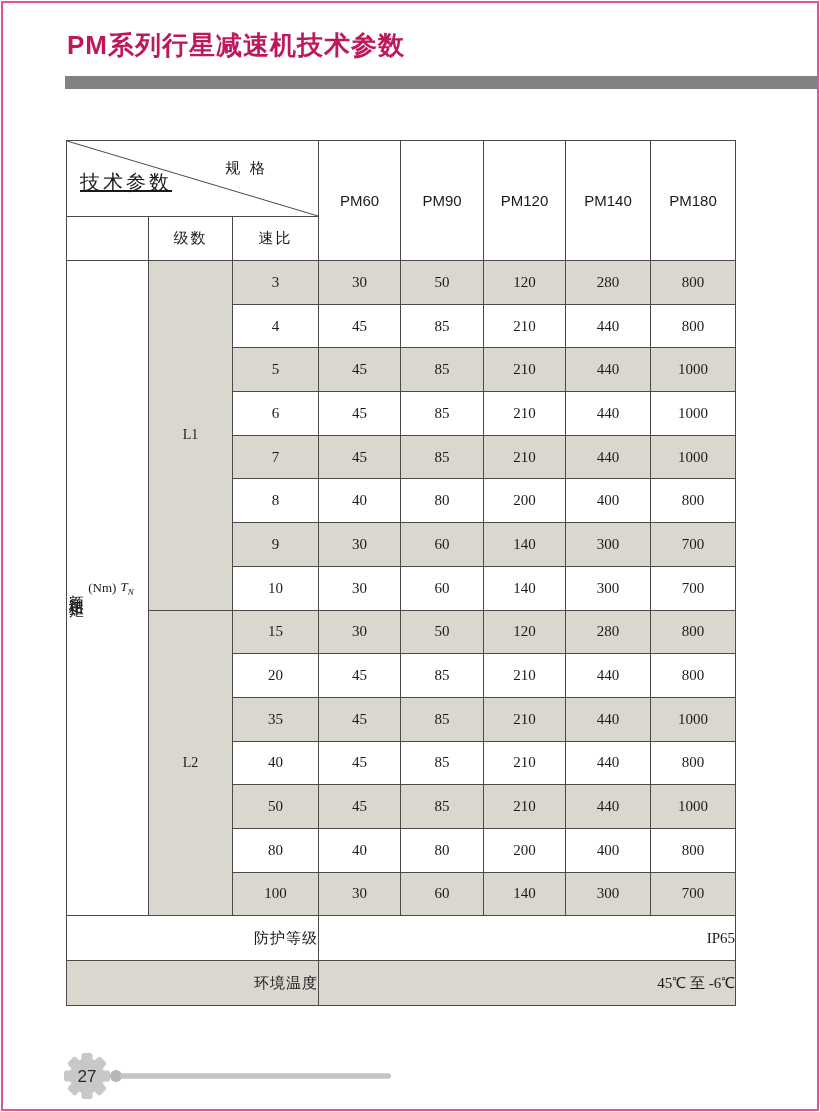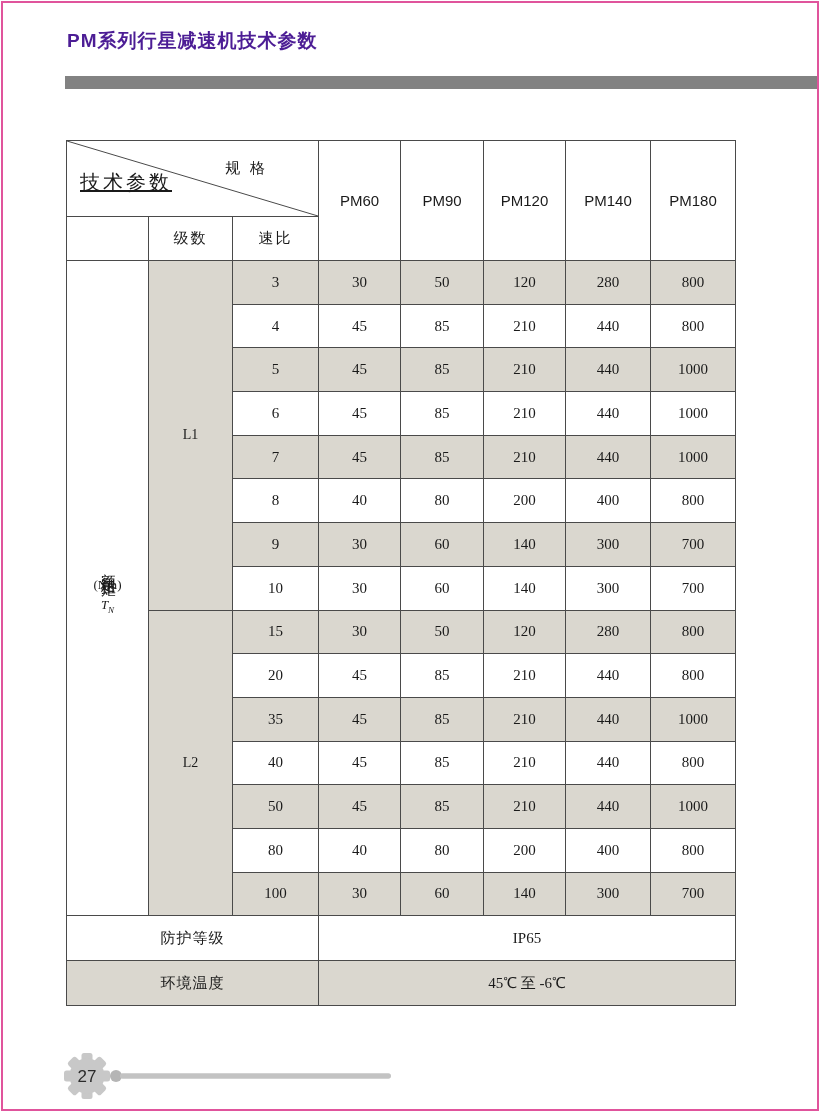--- a/index.html
+++ b/index.html
@@ -8,21 +8,21 @@
     position:relative; width:820px; height:1112px; background:#fff;
     font-family:"Liberation Serif", serif; color:#1a1a1a; overflow:hidden;
   }
   .page-border {
     position:absolute; left:1px; top:1px; right:1px; bottom:1px;
     border:2px solid #e0549c; pointer-events:none;
   }
   .title {
     position:absolute; left:67px; top:28px;
     font-family:"Liberation Sans", sans-serif; font-weight:bold;
-    font-size:19px; letter-spacing:1px; color:#4c1d95;
+    font-size:26px; letter-spacing:1px; color:#be185d;
   }
   .title-bar {
     position:absolute; left:65px; right:3px; top:76px; height:13px;
     background:#828282;
   }
   table.spec {
     position:absolute; left:66px; top:140px;
     border-collapse:collapse; table-layout:fixed; width:669px;
     font-size:15px; text-align:center;
   }
@@ -40,29 +40,29 @@
     position:absolute; right:50px; top:18px; font-size:15px; letter-spacing:3px;
   }
   .param-lb {
     position:absolute; left:13px; top:28px; font-size:20px; letter-spacing:3px;text-decoration:underline;
   }
   td.model { font-family:"Liberation Sans", sans-serif; font-size:15px;margin-left:7px; }
   td.subhdr { letter-spacing:2px;margin-left:40px; }
   tr.shaded td { background:#dad7cf; }
   td.stage-cell { background:#dad7cf !important; font-size:14px; }
   td.torque-cell { background:#fff !important; }
-  .torque { display:flex; flex-direction:column; align-items:center; gap:4px; }
+  .torque { display:flex; flex-direction:row; align-items:center; gap:4px; }
   .tq-v {
     writing-mode:vertical-lr; text-orientation:upright;
     font-size:15px; letter-spacing:3px; line-height:1.15;
   }
   .tq-u { font-size:13px; }
   .tq-s { font-size:13px; font-style:italic; }
   .tq-s sub { font-size:9px; font-style:italic; }
-  tr.frow td { font-size:15px; }
+  tr.frow td { font-size:15px;text-align:right; }
   tr.frow td.flabel { letter-spacing:1px; }
   .footer-mark { position:absolute; left:63px; top:1051px; }
   .footer-mark text {
     font-family:"Liberation Sans", sans-serif;
   }
 </style>
 </head>
 <body>
 
 <div class="page">

